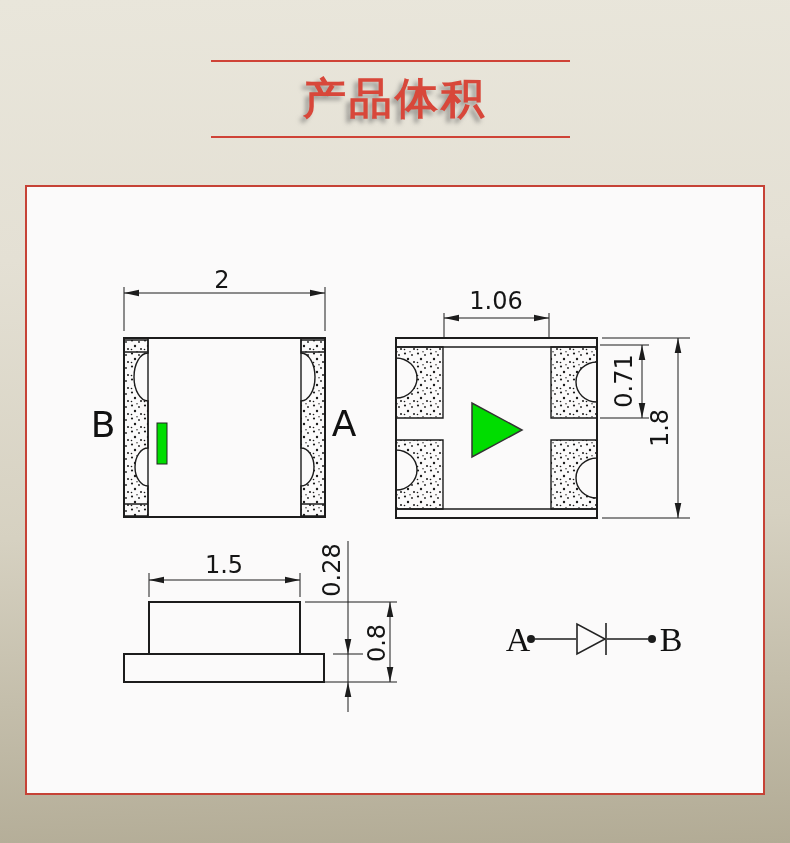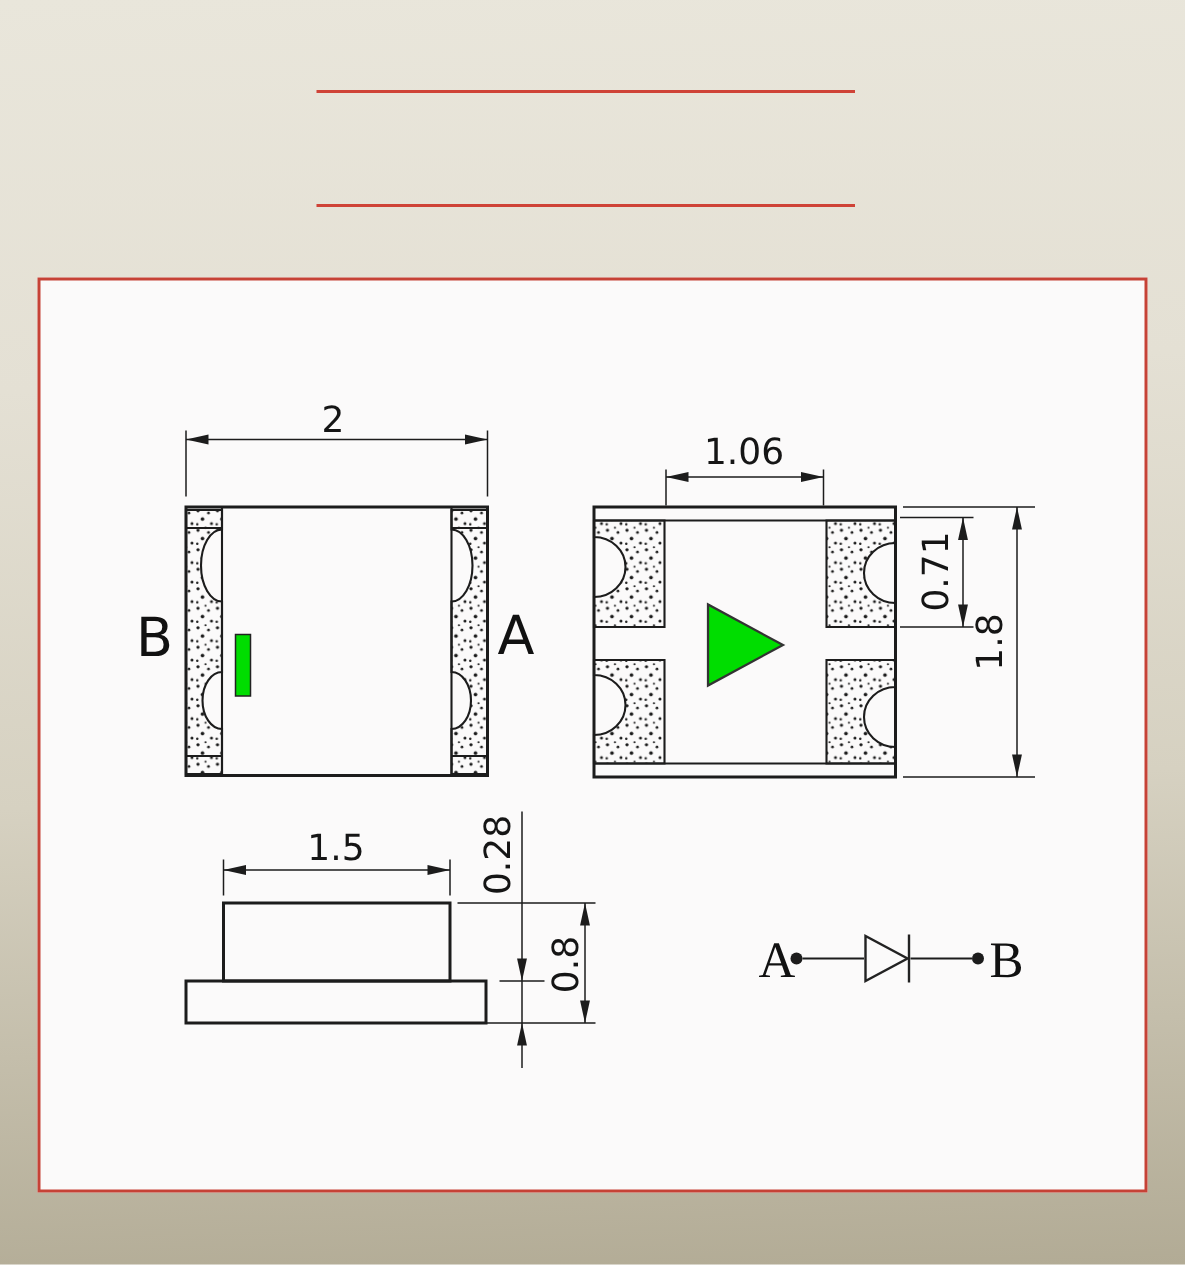--- a/index.html
+++ b/index.html
@@ -29,20 +29,21 @@
   .dimtxt{fill:#151515;font-size:24px;font-family:"DejaVu Sans",sans-serif;}
   .viewlbl{fill:#111;font-size:36px;font-family:"DejaVu Sans",sans-serif;}
   .cirlbl{fill:#111;font-size:34px;font-family:"Liberation Serif",serif;}
 </style>
 </head>
 <body>
 
 <div class="page">
 
   <div class="title-rule top"></div>
+  <div class="page-title">产品体积</div>
   <div class="title-rule bottom"></div>
 
   <div class="drawing-box"></div>
 
   <svg width="790" height="843" viewBox="0 0 790 843">
     <defs>
       <pattern id="stipple" width="13" height="13" patternUnits="userSpaceOnUse">
         <rect width="13" height="13" fill="#fbfafa"></rect>
         <circle cx="2" cy="2.5" r="1.1" fill="#1a1a1a"></circle>
         <circle cx="9" cy="4" r="0.9" fill="#1a1a1a"></circle>

